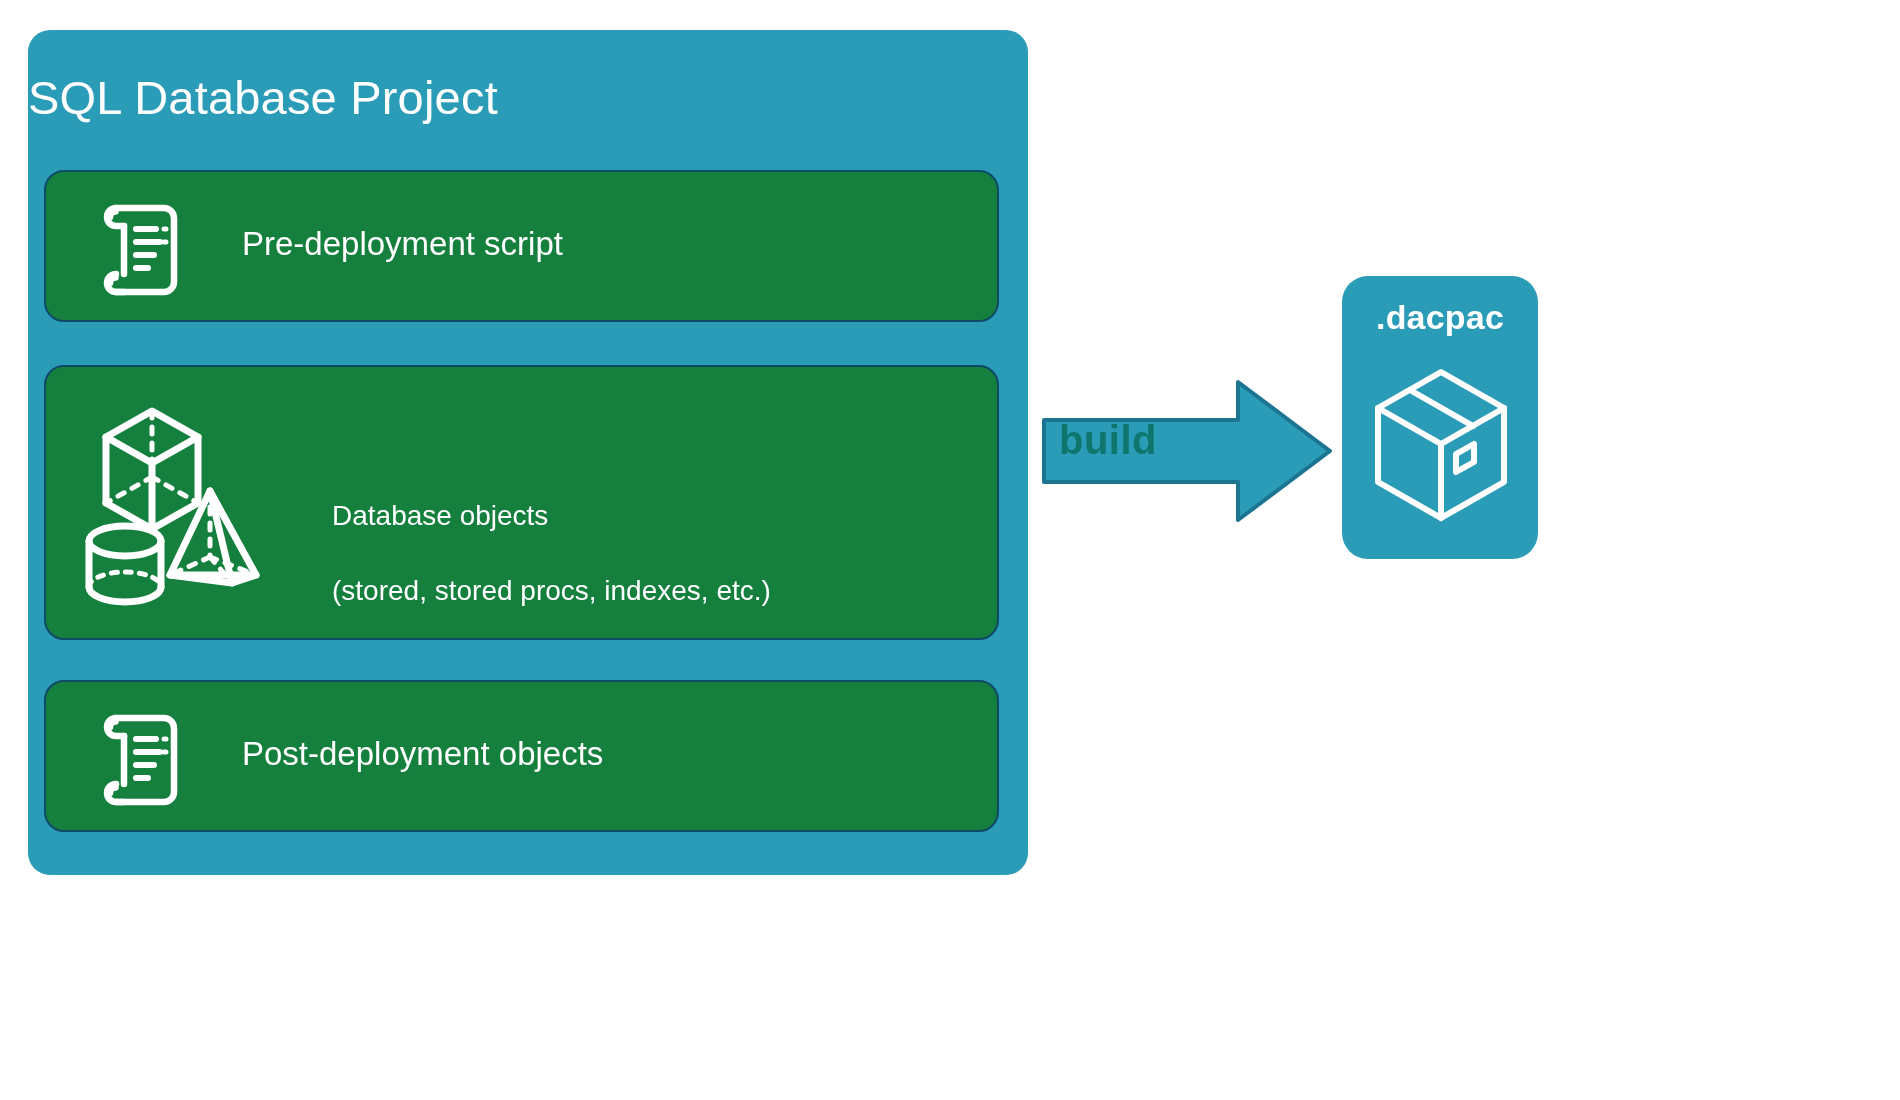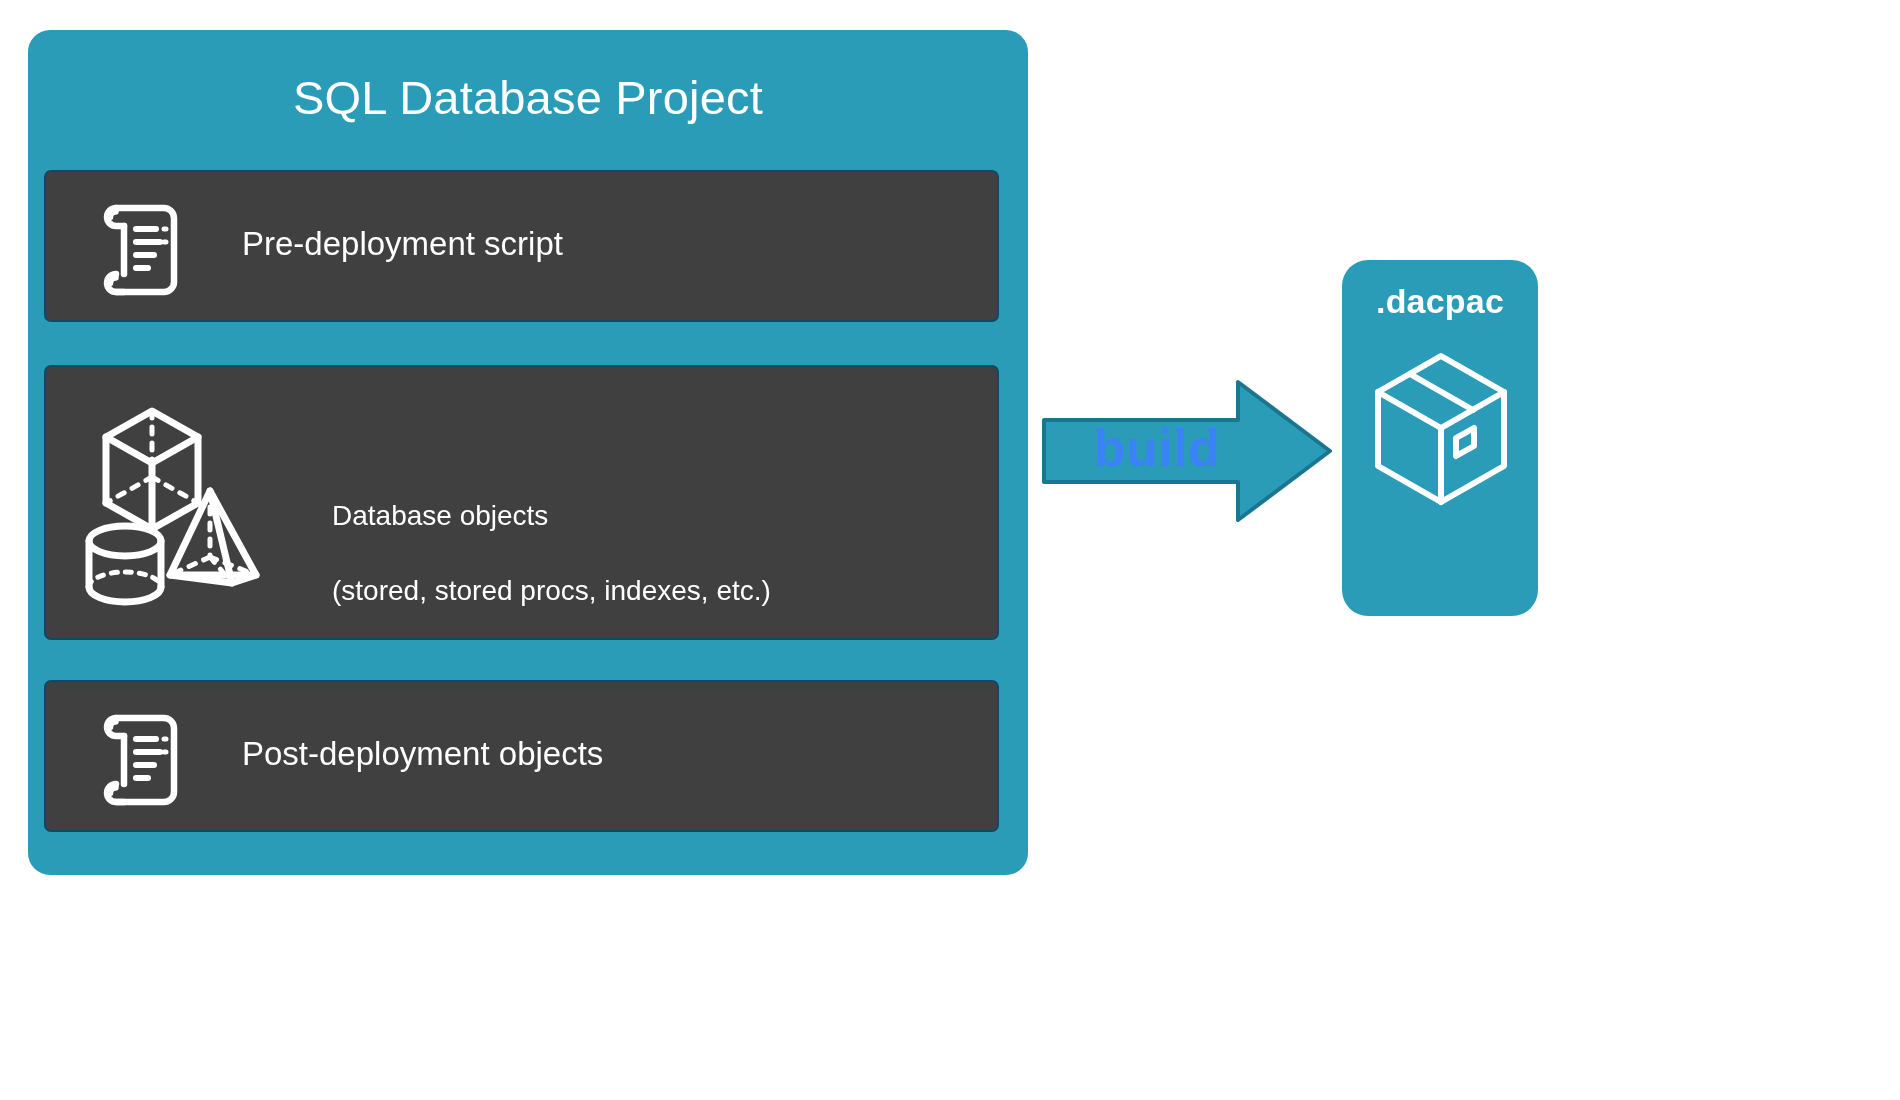--- a/index.html
+++ b/index.html
@@ -32,36 +32,35 @@
     background: #2b9cb8;
     border-radius: 22px;
     box-sizing: border-box;
   }
 
   .project-title {
     position: absolute;
     left: 0;
     top: 42px;
     width: 100%;
-    text-align: center;
     color: #ffffff;
     font-size: 47px;
     font-weight: 400;
     letter-spacing: 0.2px;
     line-height: 1.1;
   }
 
   
   .inner-box {
     position: absolute;
     left: 16px;
     width: 955px;
-    background: #404040;
+    background: #15803d;
     border: 2px solid #0d4a66;
-    border-radius: 7px;
+    border-radius: 20px;
     box-sizing: border-box;
   }
 
   .box-pre  { top: 140px; height: 152px; }
   .box-objs { top: 335px; height: 275px; }
   .box-post { top: 650px; height: 152px; }
 
   .box-label {
     position: absolute;
     color: #ffffff;
@@ -97,37 +96,37 @@
   
   .build-arrow {
     position: absolute;
     left: 1042px;
     top: 380px;
     width: 290px;
     height: 142px;
   }
   .build-arrow-label {
     position: absolute;
-    left: 1062px;
+    left: 1013px;
     top: 418px;
     width: 190px;
     text-align: center;
-    color: #3b82f6;
-    font-size: 52px;
+    color: #0f766e;
+    font-size: 40px;
     font-weight: bold;
     letter-spacing: 0.5px;
   }
 
   
   .dacpac-card {
     position: absolute;
     left: 1342px;
-    top: 260px;
+    top: 276px;
     width: 196px;
-    height: 356px;
+    height: 283px;
     background: #2b9cb8;
     border-radius: 26px;
     box-sizing: border-box;
   }
   .dacpac-title {
     position: absolute;
     left: 0;
     top: 22px;
     width: 100%;
     text-align: center;

